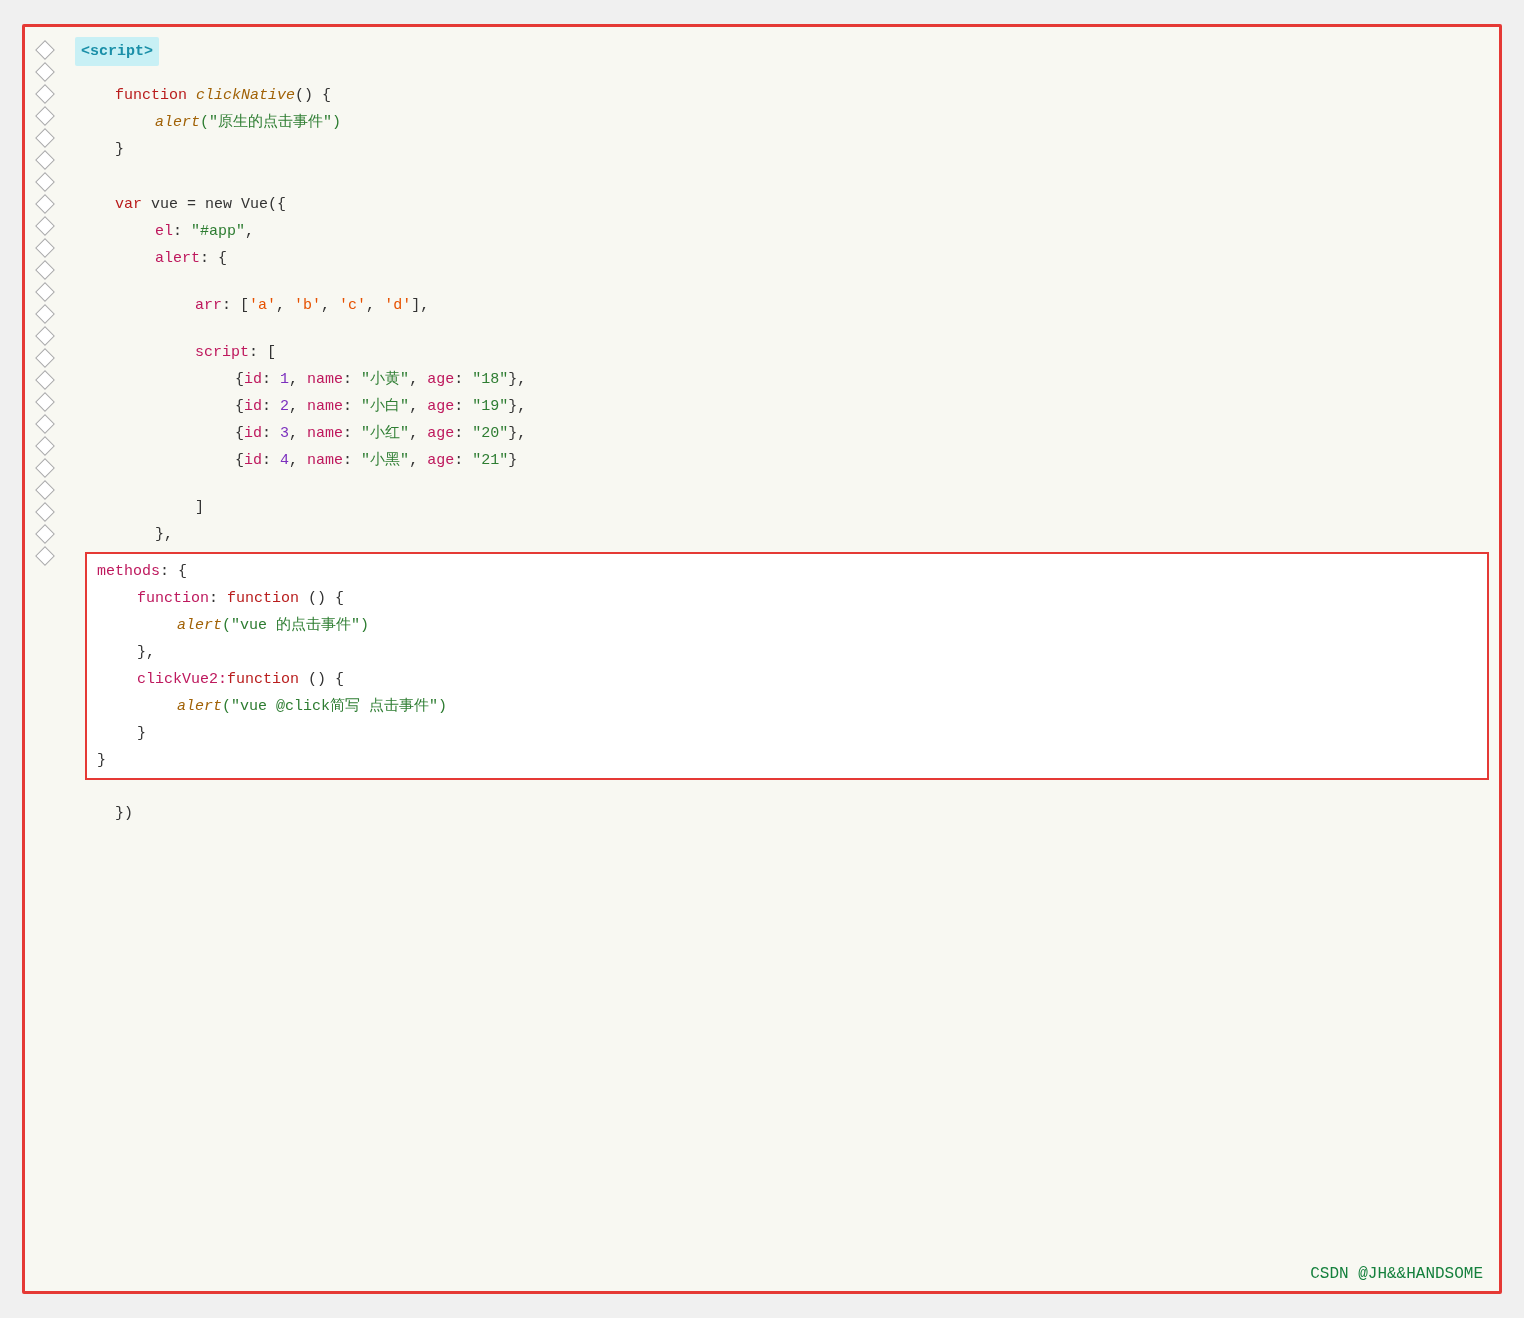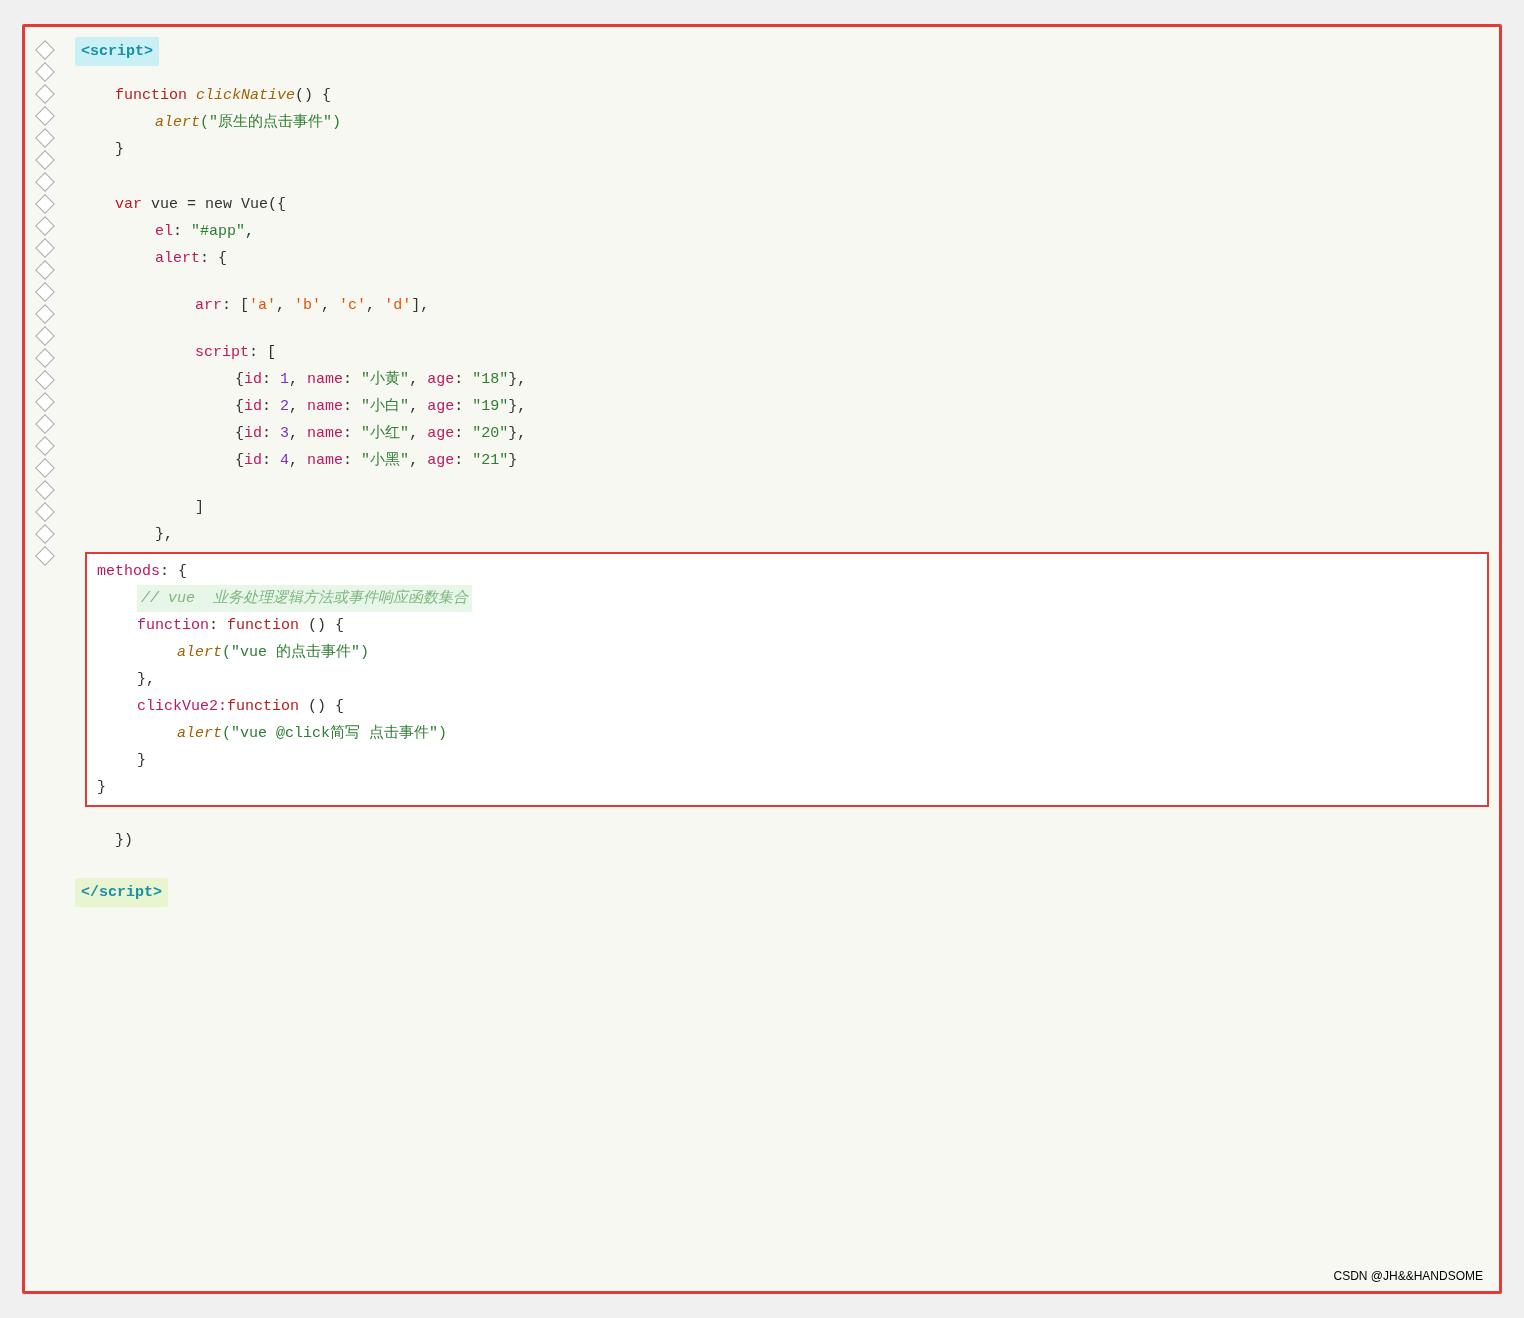--- a/index.html
+++ b/index.html
@@ -109,23 +109,23 @@
 
     .comment-bg {
       background: #e8f5e9;
       padding: 0 4px;
     }
 
     .watermark {
       position: absolute;
       bottom: 8px;
       right: 16px;
-      font-size: 12px;
-      color: #000000;
-      font-family: Liberation Sans, sans-serif;
+      font-size: 16px;
+      color: #15803d;
+      font-family: Liberation Mono, monospace;
     }
 
     .indent1 { padding-left: 40px; }
     .indent2 { padding-left: 80px; }
     .indent3 { padding-left: 120px; margin-top: 20px; }
     .indent4 { padding-left: 160px; }
   </style>
 </head>
 <body>
 
@@ -290,23 +290,20 @@
         <span class="plain">},</span>
       </div>
 
       <div class="highlight-box">
 
         <div class="highlight-line">
           <span class="key-teal">methods</span>
           <span class="plain">: {</span>
         </div>
 
-        <div class="highlight-line" style="padding-left: 50px;">
-          <span class="comment comment-bg">// vue  业务处理逻辑方法或事件响应函数集合</span>
-        </div>
 
         <div class="highlight-line" style="padding-left: 50px;">
           <span class="key-teal">function</span>
           <span class="plain">: </span>
           <span class="kw-blue">function</span>
           <span class="plain"> () {</span>
         </div>
 
         <div class="highlight-line" style="padding-left: 90px;">
           <span class="fn-name">alert</span>
@@ -337,21 +334,18 @@
         </div>
 
       </div>
 
       <div class="line indent1">
         <span class="plain">})</span>
       </div>
 
       <div class="line" style="height: 16px;"></div>
 
-      <div class="line" style="margin-top: 8px;">
-        <span class="script-tag-bottom">&lt;/script&gt;</span>
-      </div>
 
     </div>
   </div>
 
   <div class="watermark">CSDN @JH&amp;&amp;HANDSOME</div>
 </div>
 
 </body></html>

